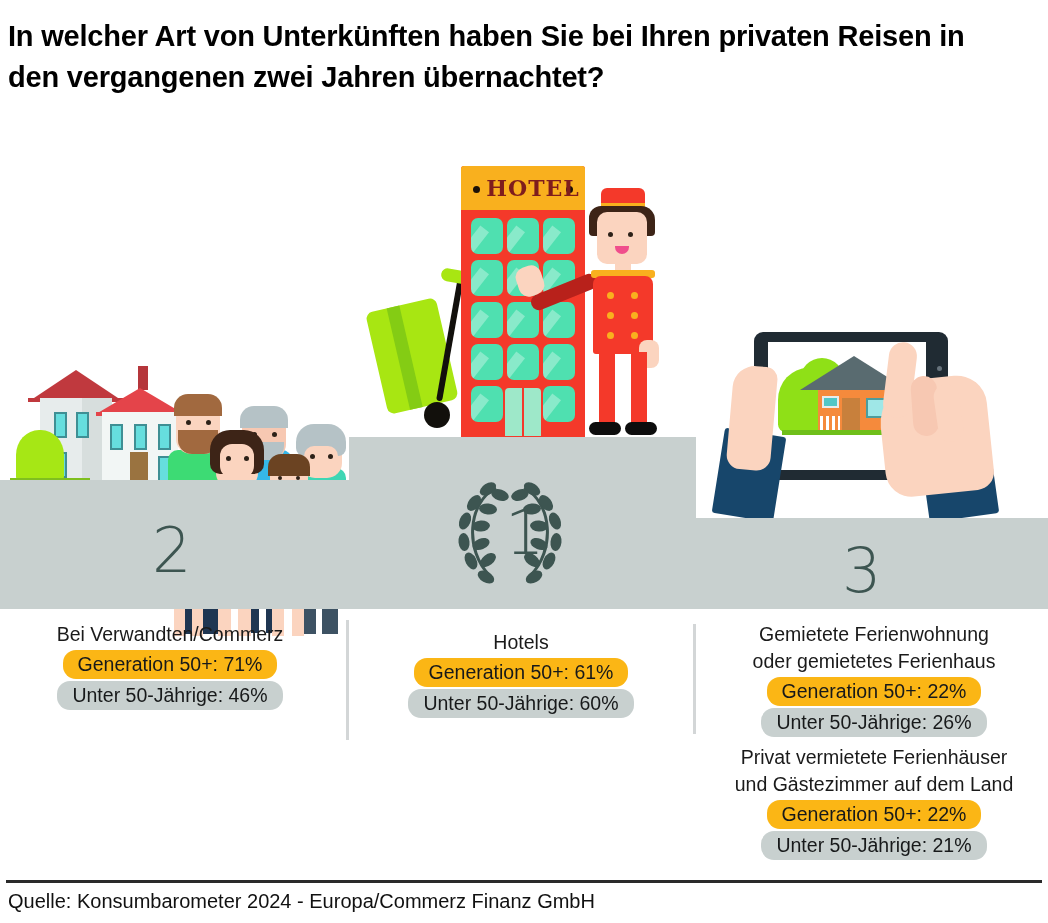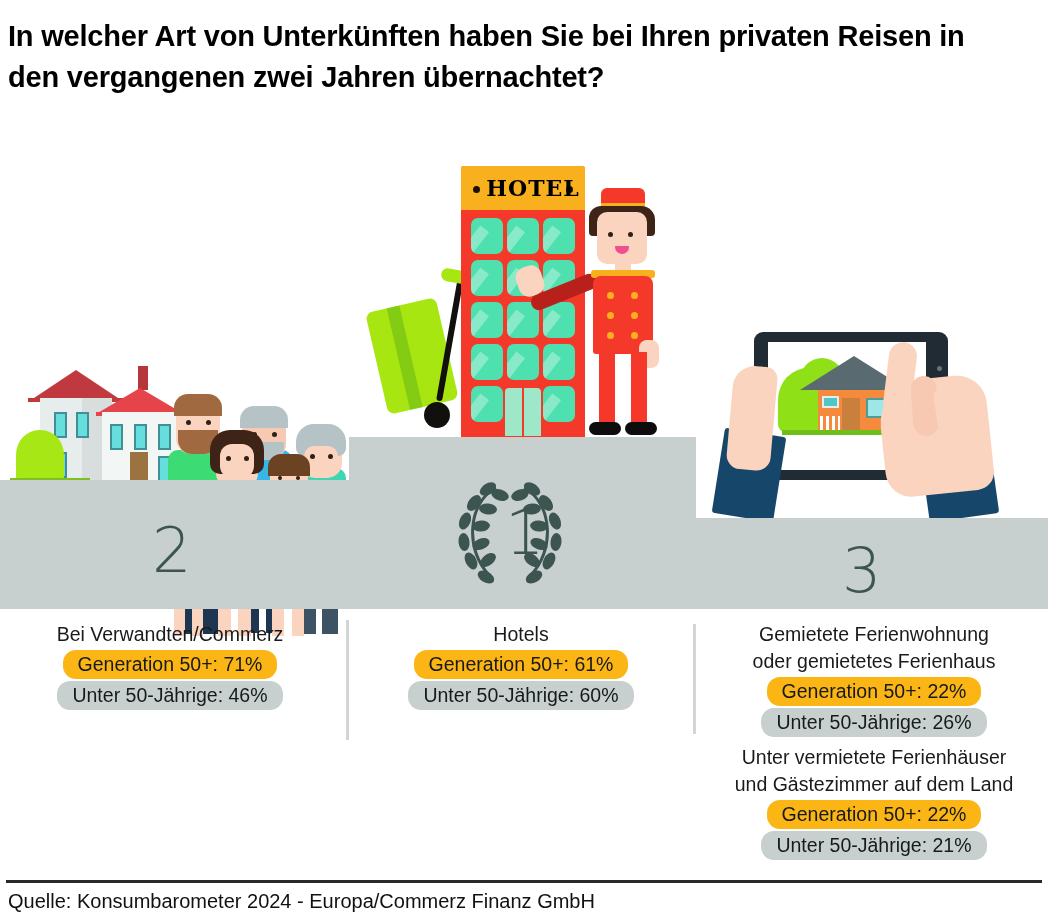--- a/index.html
+++ b/index.html
@@ -68,21 +68,21 @@
   .body{position:absolute;border-radius:10px 10px 2px 2px;}
   .leg{position:absolute;}
   .eye{position:absolute;width:5px;height:5px;border-radius:50%;background:#2d2118;}
 
   
   .scene-mid{position:absolute;left:349px;top:0;width:347px;height:300px;}
   .hotel{position:absolute;left:112px;top:16px;width:124px;height:275px;background:#f4392a;border-radius:3px;}
   .hotel-sign{position:absolute;left:112px;top:16px;width:124px;height:44px;background:#f9b01e;border-radius:3px 3px 0 0;}
   .hotel-sign span{
     position:absolute;left:0;top:0;width:144px;height:44px;line-height:44px;text-align:center;
-    font-family:"DejaVu Serif",serif;font-weight:bold;font-size:22px;color:#000000;letter-spacing:1px;
+    font-family:"DejaVu Serif",serif;font-weight:bold;font-size:22px;color:#7f1d1d;letter-spacing:1px;
   }
   .dot{position:absolute;top:20px;width:7px;height:7px;border-radius:50%;background:#1c1007;}
   .hwin{position:absolute;background:#4fe0b0;border-radius:7px;overflow:hidden;}
   .hwin::after{content:"";position:absolute;left:-6px;top:6px;width:11px;height:46px;background:rgba(255,255,255,.33);transform:rotate(38deg);}
   .hdoor{position:absolute;left:156px;top:238px;width:36px;height:48px;background:#9ee8c9;border-radius:4px 4px 0 0;}
   .hdoor::after{content:"";position:absolute;left:17px;top:0;width:2px;height:48px;background:#f4392a;}
 
   
   .case{position:absolute;left:27px;top:154px;width:72px;height:104px;background:#a8e612;border-radius:7px;transform:rotate(-13deg);}
   .case::after{content:"";position:absolute;left:22px;top:0;width:13px;height:104px;background:#84cc14;}
@@ -133,21 +133,21 @@
   .sleeveR{position:absolute;left:228px;top:288px;width:70px;height:80px;background:#17466b;transform:rotate(-8deg);border-radius:3px;}
   .palmR{position:absolute;left:186px;top:228px;width:108px;height:116px;background:#fbd4bf;border-radius:44px 30px 18px 26px;transform:rotate(-6deg);}
   .fingerIdx{position:absolute;left:190px;top:192px;width:28px;height:76px;background:#fbd4bf;border-radius:14px;transform:rotate(7deg);}
   .fingerA{position:absolute;left:216px;top:226px;width:26px;height:60px;background:#f7c8b2;border-radius:13px;transform:rotate(-4deg);}
   .fingerB{position:absolute;left:240px;top:234px;width:25px;height:58px;background:#fbd4bf;border-radius:13px;transform:rotate(-8deg);}
 
   
   .labels{position:absolute;left:0;top:612px;width:1048px;height:262px;}
   .col{position:absolute;text-align:center;}
   .col-1{left:0px;top:10px;width:340px;}
-  .col-2{left:352px;top:10px;width:338px;}
+  .col-2{left:352px;top:18px;width:338px;}
   .col-3{left:700px;top:10px;width:348px;}
   .divider{position:absolute;width:3px;background:#d3d6d7;}
   .div-1{left:346px;top:8px;height:120px;}
   .div-2{left:693px;top:12px;height:110px;}
 
   .cat-name{font-size:19.5px;line-height:25px;color:#1a1a1a;margin:0 0 2px 0;}
   .pill{
     display:inline-block;border-radius:13px;padding:2px 15px 3px 15px;
     font-size:19.5px;line-height:24px;color:#17191a;margin:1px 0;white-space:nowrap;
   }
@@ -413,21 +413,21 @@
       <div><span class="pill pill-gray">Unter 50-Jährige: 60%</span></div>
     </div>
 
     <div class="col col-3">
       <div class="cat-name">Gemietete Ferienwohnung</div>
       <div class="cat-name">oder gemietetes Ferienhaus</div>
       <div><span class="pill pill-orange">Generation 50+: 22%</span></div>
       <div><span class="pill pill-gray">Unter 50-Jährige: 26%</span></div>
 
       <div class="subgroup">
-        <div class="cat-name">Unter vermietete Ferienhäuser</div>
+        <div class="cat-name">Privat vermietete Ferienhäuser</div>
         <div class="cat-name">und Gästezimmer auf dem Land</div>
         <div><span class="pill pill-orange">Generation 50+: 22%</span></div>
         <div><span class="pill pill-gray">Unter 50-Jährige: 21%</span></div>
       </div>
     </div>
   </div>
 
   <div class="rule"></div>
   <div class="source">Quelle: Konsumbarometer 2024 - Europa/Commerz Finanz GmbH</div>
 </div>

